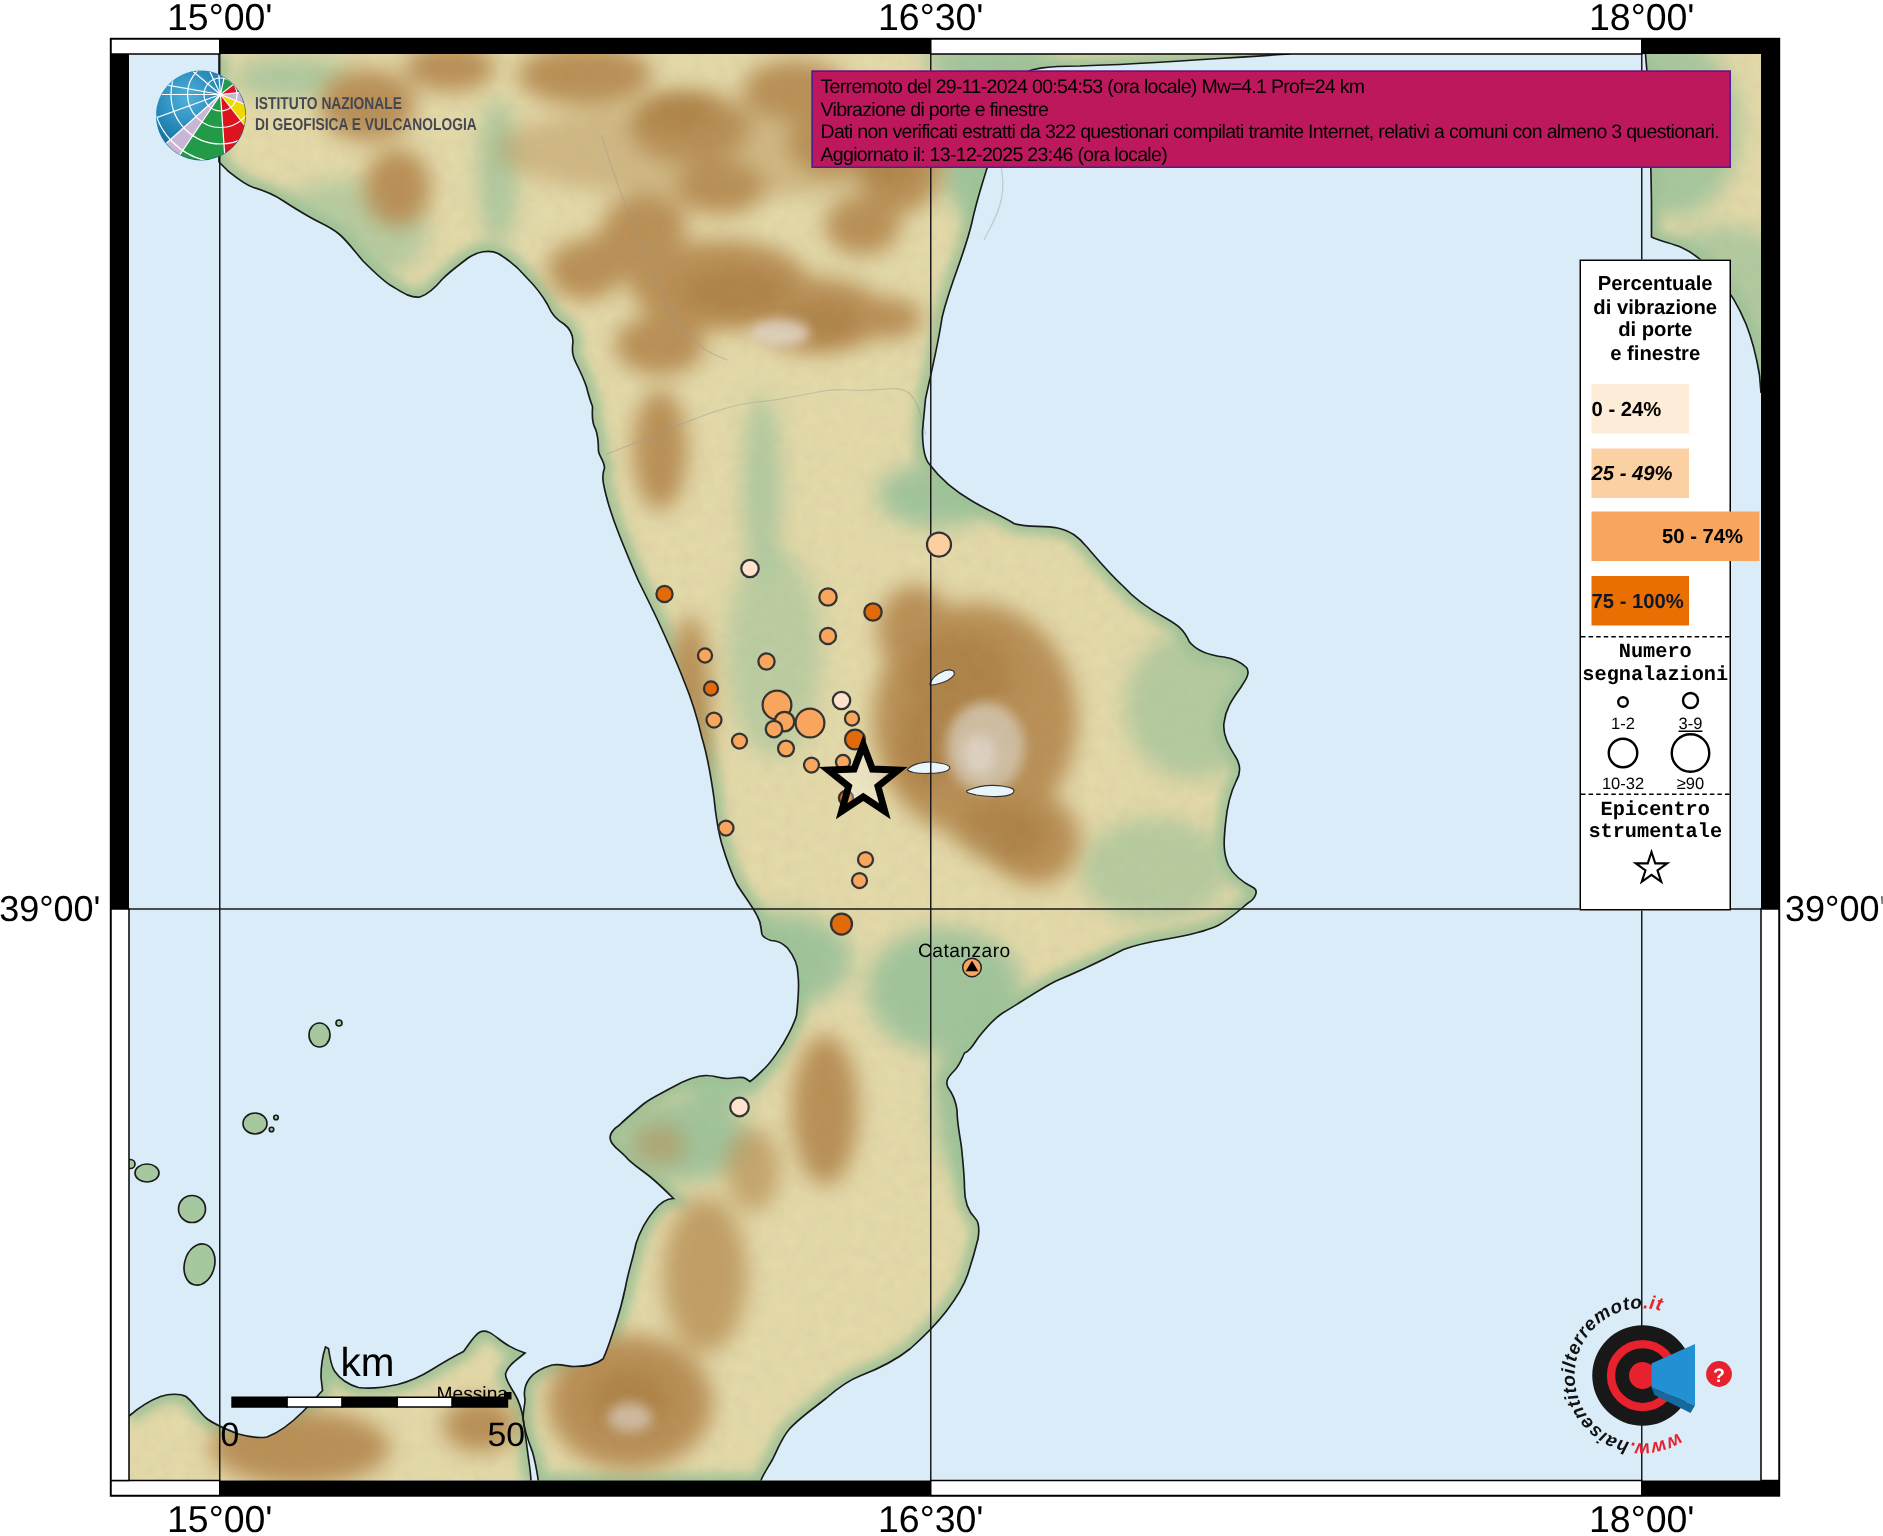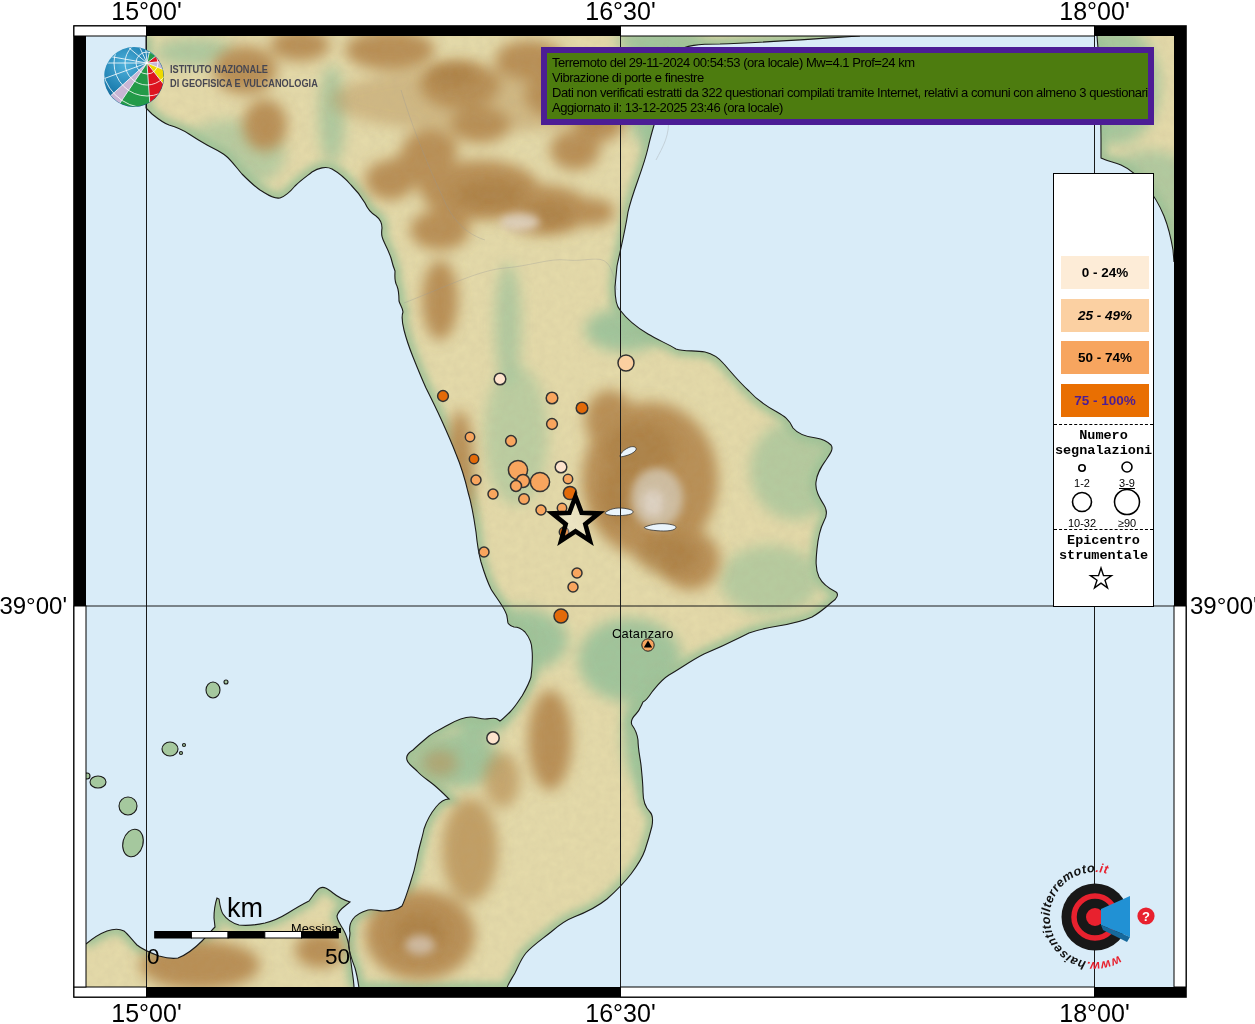--- a/index.html
+++ b/index.html
@@ -1,21 +1,21 @@
 <!DOCTYPE html>
 <html><head>
 <meta charset="utf-8">
 <style>
 html,body{margin:0;padding:0;background:#fff;}
 body{width:1255px;height:1024px;position:relative;font-family:"Liberation Sans",sans-serif;overflow:hidden;}
 #stage{position:absolute;left:0;top:0;width:1255px;height:1024px;}
-#titlebox{position:absolute;left:541px;top:47px;width:613px;height:78px;background:#4d7c0f;border:6px solid #4c1d95;font-size:13px;letter-spacing:-0.45px;line-height:14.9px;padding-top:3px;padding-left:5px;box-sizing:border-box;white-space:nowrap;overflow:hidden;}
+#titlebox{position:absolute;left:541px;top:47px;width:613px;height:65px;background:#be185d;border:1px solid #4c1d95;font-size:13px;letter-spacing:-0.45px;line-height:14.9px;padding-top:3px;padding-left:5px;box-sizing:border-box;white-space:nowrap;overflow:hidden;}
 #legend{position:absolute;left:1053px;top:173px;width:101px;height:434px;background:#fff;border:1px solid #000;box-sizing:border-box;text-align:center;}
 .lg-title{font-weight:bold;font-size:13.5px;line-height:15.5px;margin-top:7px;}
-.sw{position:absolute;left:7px;width:88px;height:33px;line-height:33px;font-weight:bold;font-size:13.5px;text-align:center;}
+.sw{position:absolute;left:7px;width:65px;height:33px;line-height:33px;font-weight:bold;font-size:13.5px;text-align:left;}
 .dash{position:absolute;left:0;width:99px;border-top:1.5px dashed #000;}
 .lg-b{position:absolute;width:99px;text-align:center;font-weight:bold;font-size:13.5px;line-height:15px;font-family:Liberation Mono, monospace;}
 .lg-s{position:absolute;width:50px;text-align:center;font-size:11px;}
 </style>
 </head>
 <body>
 <svg id="stage" width="1255" height="1024" viewBox="0 0 1255 1024" xmlns="http://www.w3.org/2000/svg">
 <defs>
 <clipPath id="mapclip">
         <rect x="86" y="36" width="1088" height="951"></rect>
@@ -285,24 +285,25 @@
       <defs>
         <path id="circtext" d="M1118.8,955.2 A45,45 0 1 1 1125.1,950.4" fill="none"></path>
       </defs>
       <text font-size="12.5" font-weight="bold" font-style="italic" letter-spacing="0.4px"><textPath xlink:href="#circtext"><tspan fill="#e8212e">www.</tspan><tspan fill="#111">haisentitoilterremoto</tspan><tspan fill="#e8212e">.it</tspan></textPath></text>
     </g>
 </svg>
 
 <div id="titlebox">Terremoto del 29-11-2024 00:54:53 (ora locale) Mw=4.1 Prof=24 km<br>Vibrazione di porte e finestre<br>Dati non verificati estratti da 322 questionari compilati tramite Internet, relativi a comuni con almeno 3 questionari.<br>Aggiornato il: 13-12-2025 23:46 (ora locale)</div>
 
 <div id="legend">
+<div class="lg-title">Percentuale<br>di vibrazione<br>di porte<br>e finestre</div>
 <div class="sw" style="top:82px;background:#fdecd7;">0 - 24%</div>
 <div class="sw" style="top:125px;background:#fbd0a2;font-style:italic;">25 - 49%</div>
-<div class="sw" style="top:167px;background:#f7a55f;">50 - 74%</div>
-<div class="sw" style="top:210px;background:#e96f02;color:#4c1d95;">75 - 100%</div>
+<div class="sw" style="top:167px;background:#f7a55f;padding-left:47px;">50 - 74%</div>
+<div class="sw" style="top:210px;background:#e96f02;color:#0f172a;">75 - 100%</div>
 <div class="dash" style="top:250px;"></div>
 <div class="lg-b" style="top:254px;">Numero<br>segnalazioni</div>
 <svg width="99" height="75" style="position:absolute;left:0;top:285px;" viewBox="0 0 99 75">
 <circle cx="28" cy="9" r="3.2" fill="#fff" stroke="#000" stroke-width="1.6"></circle>
 <circle cx="73" cy="8" r="5" fill="#fff" stroke="#000" stroke-width="1.6"></circle>
 <circle cx="28" cy="43" r="9.5" fill="#fff" stroke="#000" stroke-width="1.6"></circle>
 <circle cx="73" cy="43" r="12.5" fill="#fff" stroke="#000" stroke-width="1.6"></circle>
 </svg>
 <div class="lg-s" style="left:3px;top:303px;">1-2</div>
 <div class="lg-s" style="left:48px;top:303px;text-decoration:underline;">3-9</div>

